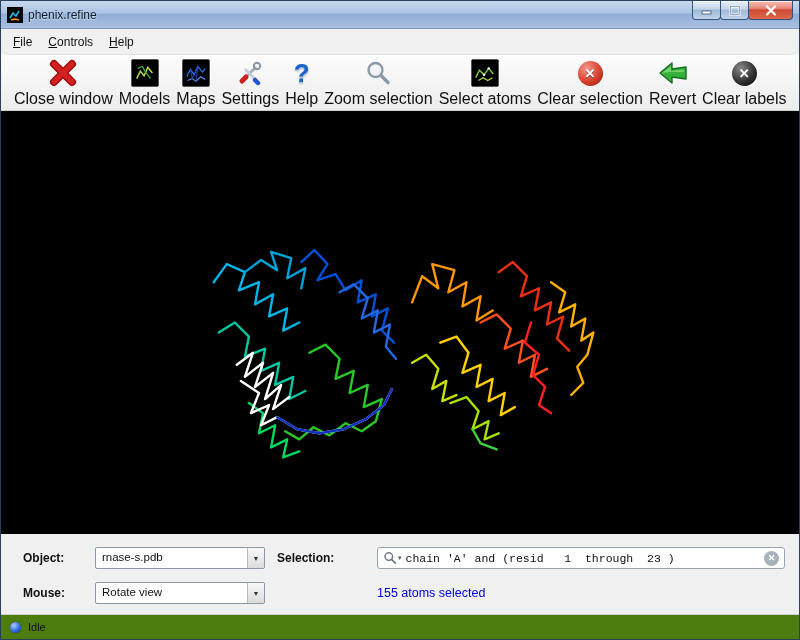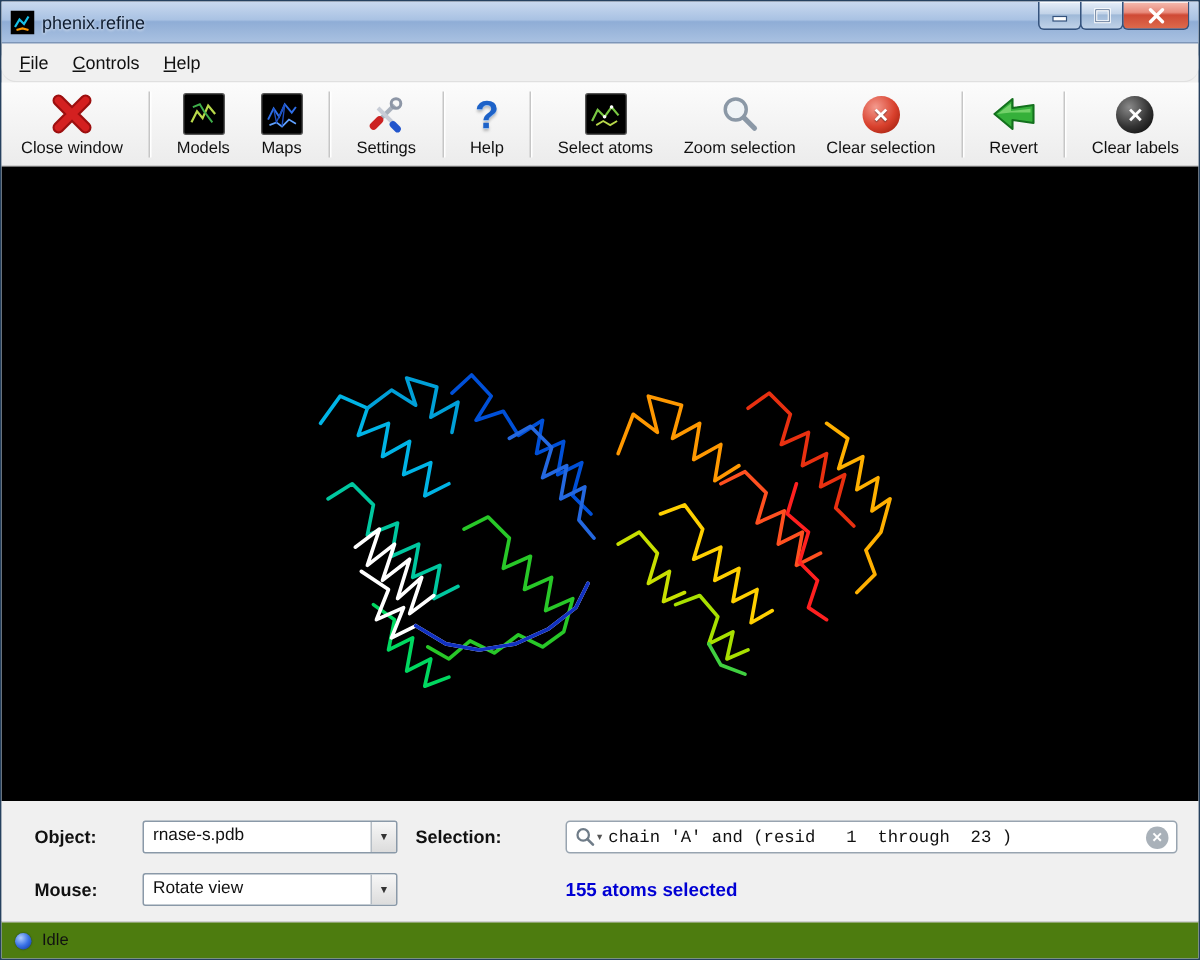--- a/index.html
+++ b/index.html
@@ -23,21 +23,21 @@
   .menubar { height:26px; flex:0 0 26px; background:#f0f0f0; border-bottom:1px solid #e0e0e0; display:flex; align-items:center; padding-left:4px;border-radius:10px; }
   .menu-item { padding:3px 8px; font-size:12px; color:#111; cursor:default; }
   .menu-item > span { display:inline-block; }
   .menu-item > span::first-letter { text-decoration:underline; }
 
   
   .toolbar { height:56px; flex:0 0 56px; background:linear-gradient(180deg,#fcfcfc,#ececec); border-bottom:1px solid #cfcfcf;
     display:flex; align-items:center; justify-content:space-between; padding:0 10px; }
   .tb-item { display:flex; flex-direction:column; align-items:center; justify-content:center; gap:1px; padding:2px 3px; }
   .tb-icon { height:31px; display:flex; align-items:center; justify-content:center; }
-  .tb-label { font-size:11px; color:#111; white-space:nowrap; }
+  .tb-label { font-size:16px; color:#111; white-space:nowrap; }
   .tb-sep { width:1px; height:44px; background:#c6c6c6; box-shadow:1px 0 0 #fff; }
   .thumb { width:28px; height:28px; background:#000; border:1px solid #555; border-radius:2px; }
   .red-ball { width:25px; height:25px; border-radius:50%; background:radial-gradient(circle at 35% 30%,#f49a8e,#d8402c 55%,#8f1505); 
     color:#fff; font-weight:bold; font-size:13px; display:flex; align-items:center; justify-content:center; text-shadow:0 1px 1px rgba(0,0,0,.5); }
   .dark-ball { width:25px; height:25px; border-radius:50%; background:radial-gradient(circle at 35% 30%,#8a8a8a,#333 55%,#000);
     color:#fff; font-weight:bold; font-size:13px; display:flex; align-items:center; justify-content:center; }
   .help-q { font-size:26px; font-weight:bold; color:#1d62c8; text-shadow:0 1px 0 #9cc0ee, 0 2px 2px rgba(0,0,0,.25); line-height:28px; }
 
   
   .viewport { flex:1 1 auto; background:#000; position:relative; overflow:hidden; }
@@ -50,21 +50,21 @@
   .ctl-label { font-size:12px; font-weight:bold; color:#111; }
   .combo { height:22px; background:#fff; border:1px solid #8a99a8; border-radius:2px; display:flex; align-items:stretch; overflow:hidden; }
   .combo-text { flex:1; font-size:11.5px; color:#111; padding:3px 6px 0; white-space:nowrap; overflow:hidden; }
   .combo-arrow { width:17px; border-left:1px solid #b4bcc4; background:linear-gradient(180deg,#f7f7f7,#dcdcdc); 
     display:flex; align-items:center; justify-content:center; font-size:7px; color:#333; }
   .search-field { height:22px; background:#fff; border:1px solid #98a4b0; border-radius:3px; display:flex; align-items:center; padding:0 5px; }
   .search-field input { flex:1; border:none; outline:none; font-family:Liberation Mono, monospace; font-size:11.5px; color:#111; padding:0 4px; background:transparent; }
   .search-caret { font-size:7px; color:#555; margin-left:1px; }
   .clear-btn { width:15px; height:15px; border-radius:50%; background:#a9b1b9; color:#fff; font-size:9px; font-weight:bold;
     display:flex; align-items:center; justify-content:center; flex:0 0 15px; }
-  .atoms-text { grid-column:4; font-size:12.5px; font-weight:bold; color:#0000d4; }
+  .atoms-text { grid-column:4; font-size:12.5px; font-weight:normal; color:#0000d4; }
 
   
   .statusbar { height:25px; flex:0 0 25px; background:#4d7c0f; border-top:1px solid #d0d0d0; display:flex; align-items:center; gap:7px; padding-left:9px; }
   .status-orb { width:11px; height:11px; border-radius:50%;
     background:radial-gradient(circle at 35% 30%,#aecdff 0%,#3a72e6 50%,#082f9c 100%); box-shadow:0 0 1px #123; }
   .status-text { font-size:11px; color:#111; }
 </style>
 </head>
 <body>
 
@@ -163,39 +163,39 @@
       <span class="tb-icon">
         <span class="help-q">?</span>
       </span>
       <span class="tb-label">Help</span>
     </div>
 
     <div class="tb-sep"></div>
 
     <div class="tb-item">
       <span class="tb-icon">
+        <svg width="28" height="28" viewBox="0 0 28 28">
+            <circle cx="11.5" cy="11" r="7" fill="#e9f0f6" fill-opacity="0.55" stroke="#8b98a6" stroke-width="2.3"></circle>
+            <line x1="17" y1="16.5" x2="24" y2="23.5" stroke="#8b98a6" stroke-width="3.4" stroke-linecap="round"></line>
+          </svg>
+      </span>
+      <span class="tb-label">Zoom selection</span>
+    </div>
+
+    <div class="tb-item">
+      <span class="tb-icon">
         <svg class="thumb" viewBox="0 0 28 28">
             <rect width="28" height="28" fill="#000"></rect>
             <polyline points="4,19 8,11 13,16 18,9 23,15" fill="none" stroke="#79c843" stroke-width="1.6"></polyline>
             <polyline points="7,22 12,19 17,22 22,19" fill="none" stroke="#b8d84a" stroke-width="1.3"></polyline>
             <circle cx="13" cy="16" r="1.3" fill="#fff"></circle>
             <circle cx="18" cy="9" r="1.3" fill="#fff"></circle>
           </svg>
       </span>
       <span class="tb-label">Select atoms</span>
-    </div>
-
-    <div class="tb-item">
-      <span class="tb-icon">
-        <svg width="28" height="28" viewBox="0 0 28 28">
-            <circle cx="11.5" cy="11" r="7" fill="#e9f0f6" fill-opacity="0.55" stroke="#8b98a6" stroke-width="2.3"></circle>
-            <line x1="17" y1="16.5" x2="24" y2="23.5" stroke="#8b98a6" stroke-width="3.4" stroke-linecap="round"></line>
-          </svg>
-      </span>
-      <span class="tb-label">Zoom selection</span>
     </div>
 
     <div class="tb-item">
       <span class="tb-icon">
         <span class="red-ball">✕</span>
       </span>
       <span class="tb-label">Clear selection</span>
     </div>
 
     <div class="tb-sep"></div>

